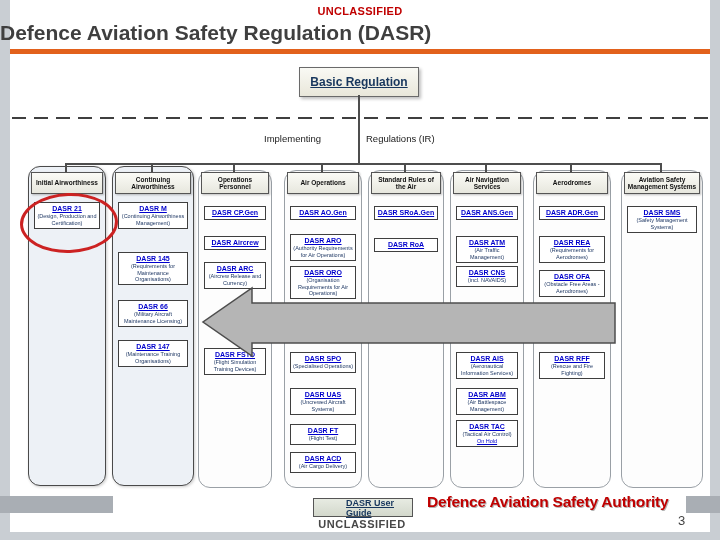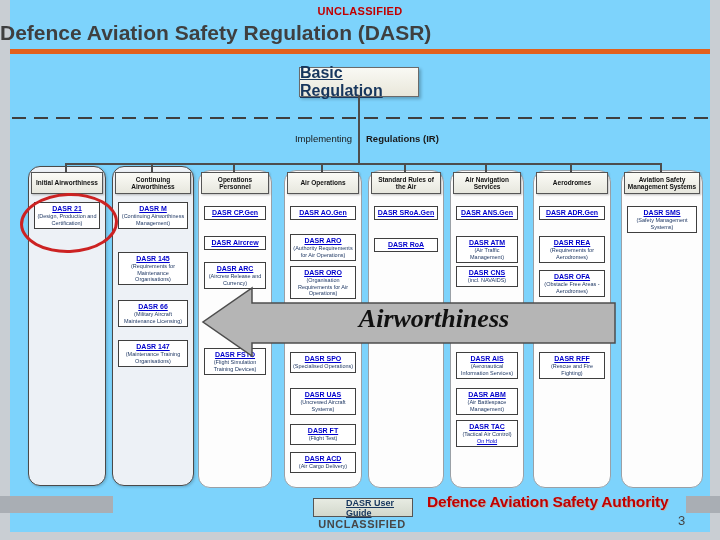--- a/index.html
+++ b/index.html
@@ -1,44 +1,44 @@
 <!DOCTYPE html>
 <html><head>
 <meta charset="utf-8">
 <style>
   html,body{margin:0;padding:0;background:#e9eaec;}
-  .slide{position:relative;width:720px;height:540px;background:#7dd3fc;overflow:hidden;
+  .slide{position:relative;width:720px;height:540px;background:#ffffff;overflow:hidden;
          font-family:"Liberation Sans",sans-serif;}
   
   .rail{position:absolute;background:#c9ced3;}
   .rail-left{left:0;top:0;width:10px;height:540px;}
   .rail-right{left:710px;top:0;width:10px;height:540px;}
   .rail-bottom{left:0;top:532px;width:720px;height:8px;}
   .footer-block{position:absolute;background:#a9aeb4;top:496px;height:17px;}
   .footer-block.left{left:0;width:113px;}
   .footer-block.right{left:686px;width:34px;}
 
   .cls-top{position:absolute;top:5px;left:0;right:0;text-align:center;
            font-size:11px;font-weight:bold;color:#c00000;letter-spacing:.3px;}
   .title{position:absolute;top:21px;left:0;right:0;
          font-size:21px;font-weight:600;color:#3f3f3f;}
   .rule{position:absolute;top:49px;left:10px;width:700px;height:5px;background:#e2611c;}
 
   .basic-reg{position:absolute;left:299px;top:67px;width:118px;height:28px;
              background:linear-gradient(#f9f9f4,#e9e7da);border:1px solid #6a6a6a;
              box-shadow:2px 2px 3px rgba(0,0,0,.25);
              display:flex;align-items:center;justify-content:center;}
-  .basic-reg span{font-size:16px;font-weight:bold;color:#17365d;text-decoration:underline;}
+  .basic-reg span{font-size:12px;font-weight:bold;color:#17365d;text-decoration:underline;}
 
   .vroot{position:absolute;left:358px;top:95px;width:2px;height:68px;background:#4d4d4d;}
   .dashed{position:absolute;top:117px;left:12px;width:696px;height:2px;
           background:repeating-linear-gradient(90deg,#3f3f3f 0 14px,transparent 14px 22px);}
-  .lbl-impl{position:absolute;left:264px;width:88px;top:133px;text-align:right;
+  .lbl-impl{position:absolute;left:264px;width:88px;top:133px;
             font-size:9.5px;color:#1a1a1a;}
-  .lbl-reg{position:absolute;left:366px;top:133px;font-size:9.5px;color:#1a1a1a;font-weight:bold;}
+  .lbl-reg{position:absolute;left:366px;top:133px;font-size:9.5px;color:#1a1a1a;}
   .hline{position:absolute;left:66px;top:163px;width:595px;height:2px;background:#4d4d4d;}
 
   #columns-layer{position:absolute;inset:0;}
   .col-cont{position:absolute;top:170px;height:316px;border:1px solid #9aa0a6;
             border-radius:12px;background:#fdfdfd;z-index:1;}
   .col-cont.dark{top:166px;height:318px;border:1.5px solid #4a4a4a;background:#edf1f6;
                  box-shadow:1px 1px 3px rgba(0,0,0,.2);}
   .dropline{position:absolute;top:163px;width:2px;height:10px;background:#4d4d4d;z-index:1;}
   .col-header{position:absolute;top:172px;z-index:2;min-height:16px;padding:2px 1px;
               background:linear-gradient(#fbfbf6,#e7e7de);border:1px solid #555;
@@ -226,21 +226,20 @@
       <div class="col-header" style="left: 624px; width: 72px;">Aviation Safety Management Systems</div>
       <div class="item" style="left: 627px; width: 66px; top: 206px;">
         <div class="item-code">DASR SMS</div>
         <div class="item-sub">(Safety Management Systems)</div>
       </div>
     </div>
 
   <svg class="arrow-svg" viewBox="0 0 418 78">
     <polygon points="415,20 52,20 52,5 3,39 52,73 52,60 415,60" fill="#b5b5b5" stroke="#4d4d4d" stroke-width="1.5"></polygon>
   </svg>
-  <div class="arrow-label">Airworthiness</div>
   <div class="ellipse"></div>
 
   <div class="user-guide">
     <span>DASR User Guide</span>
   </div>
   <div class="logo">Defence Aviation Safety Authority</div>
   <div class="cls-bottom">UNCLASSIFIED</div>
   <div class="page-num">3</div>
 
 </div>

